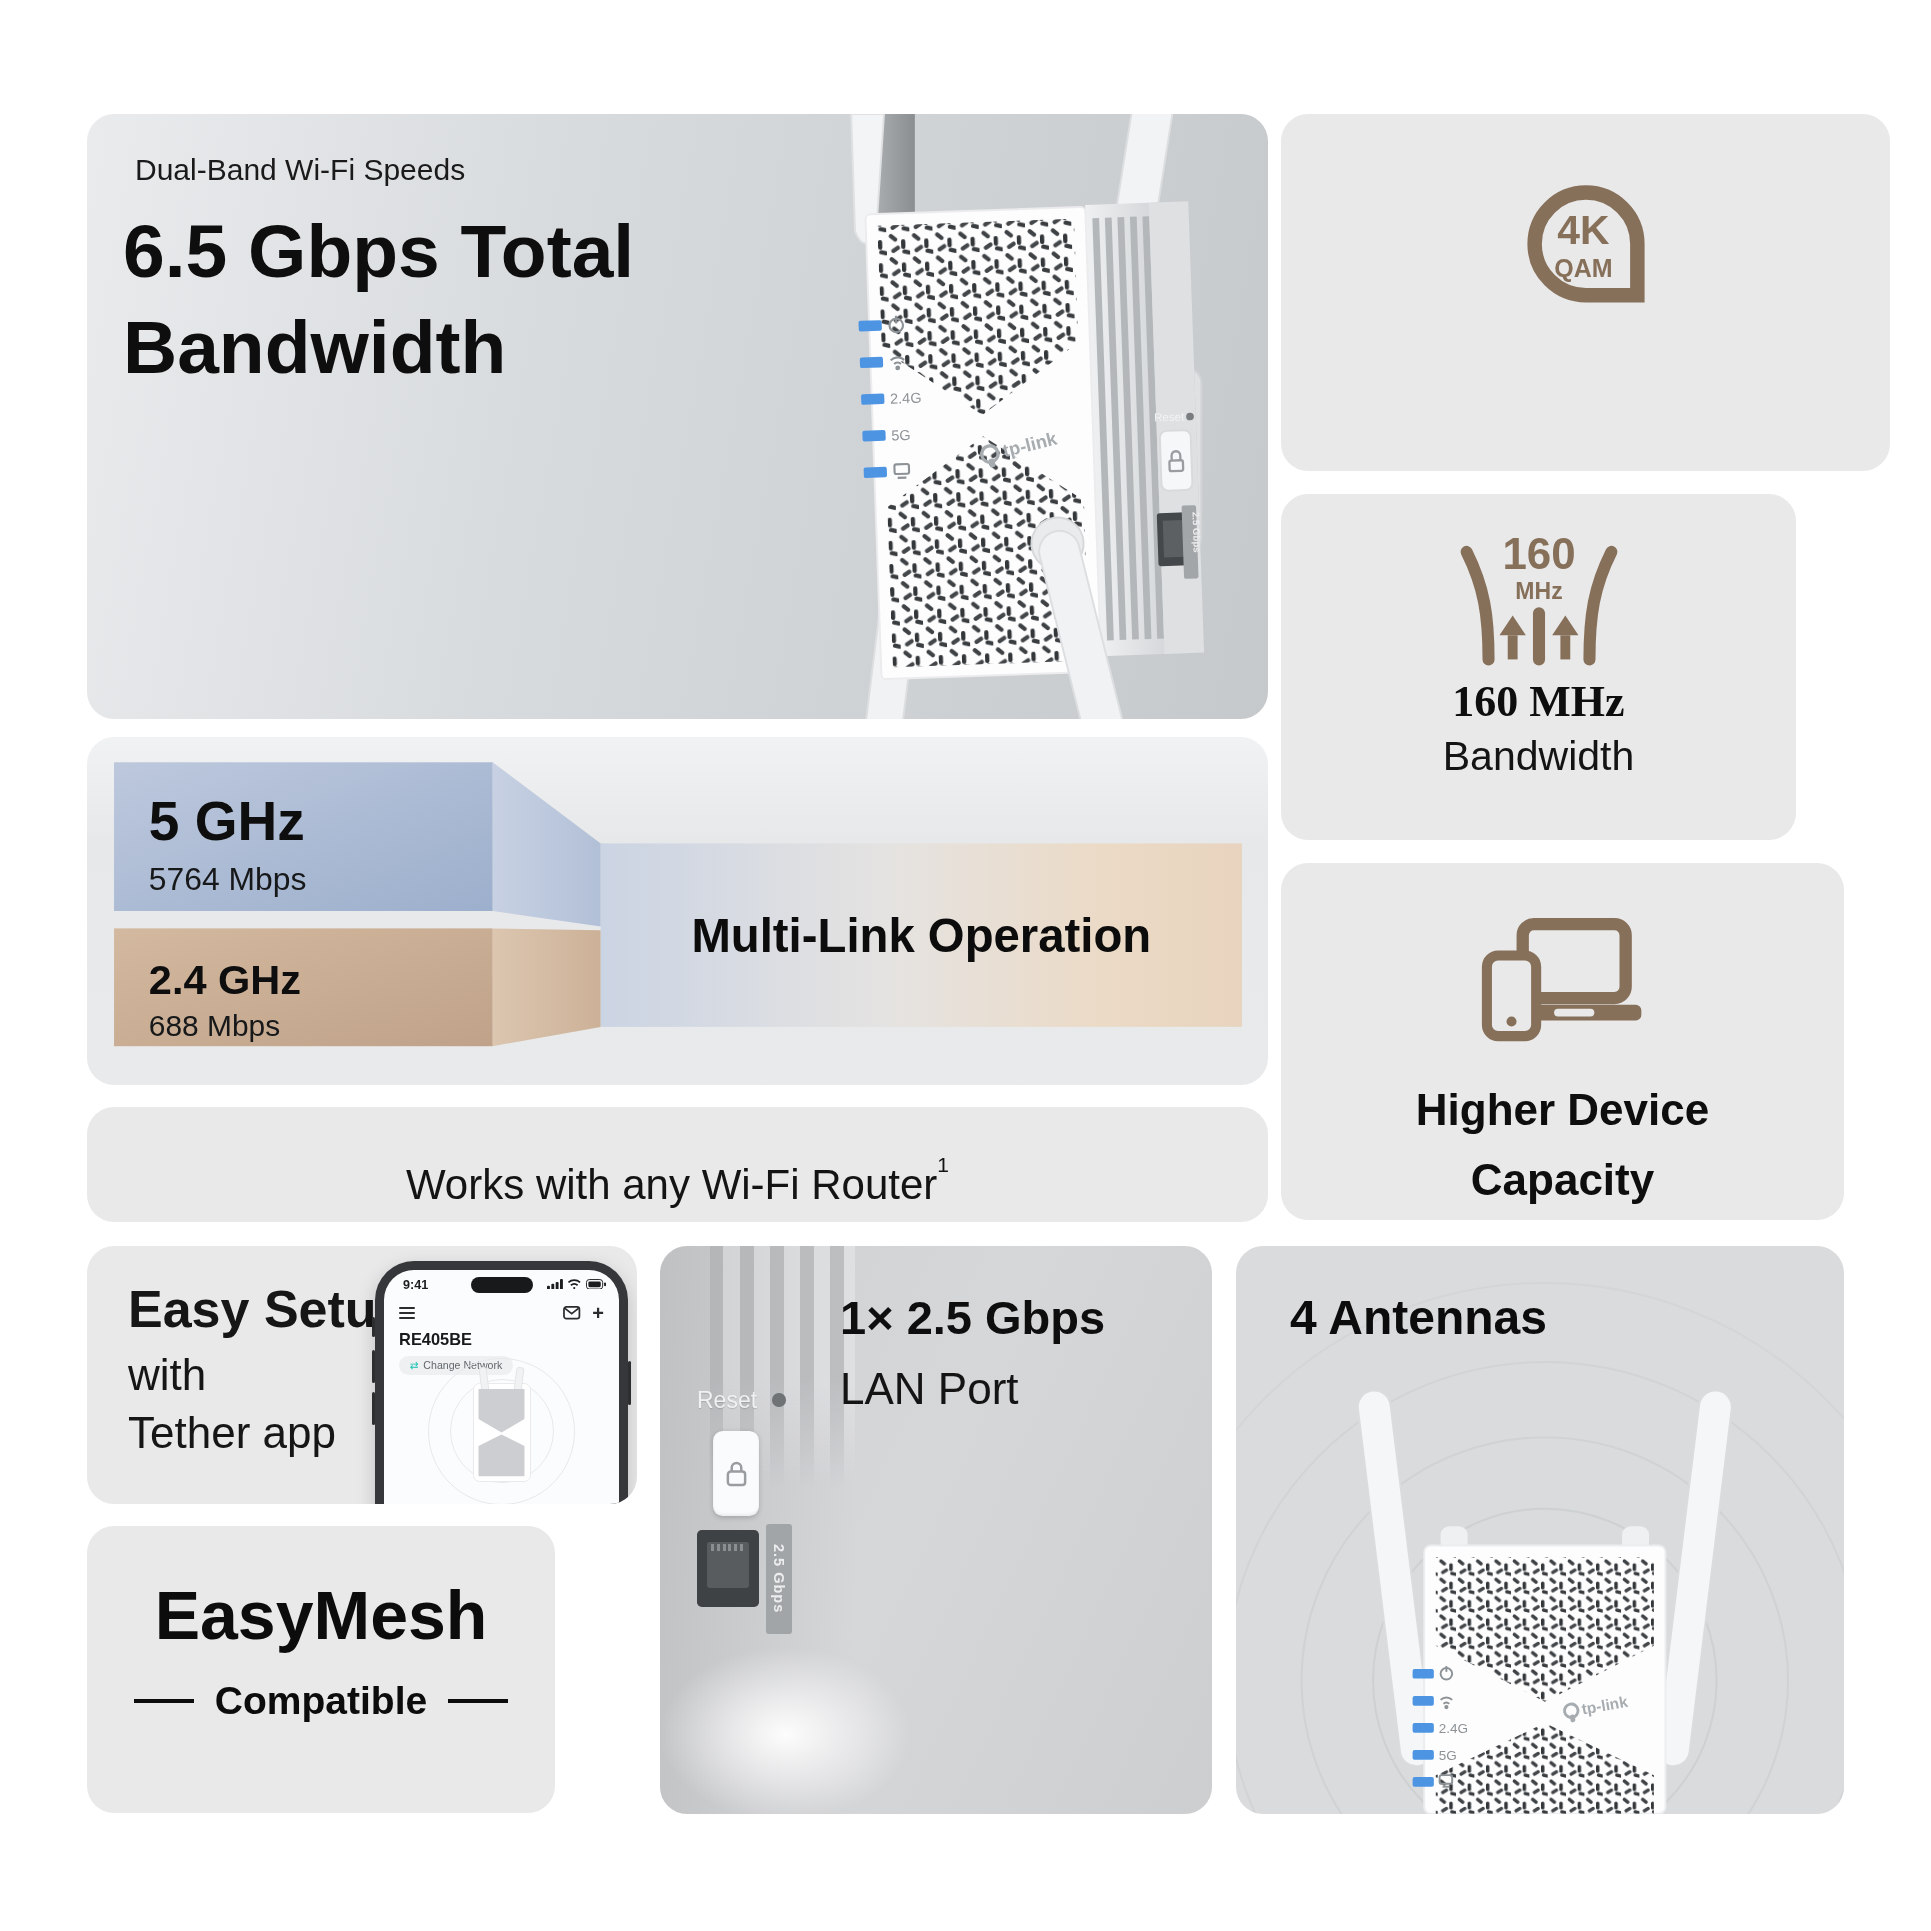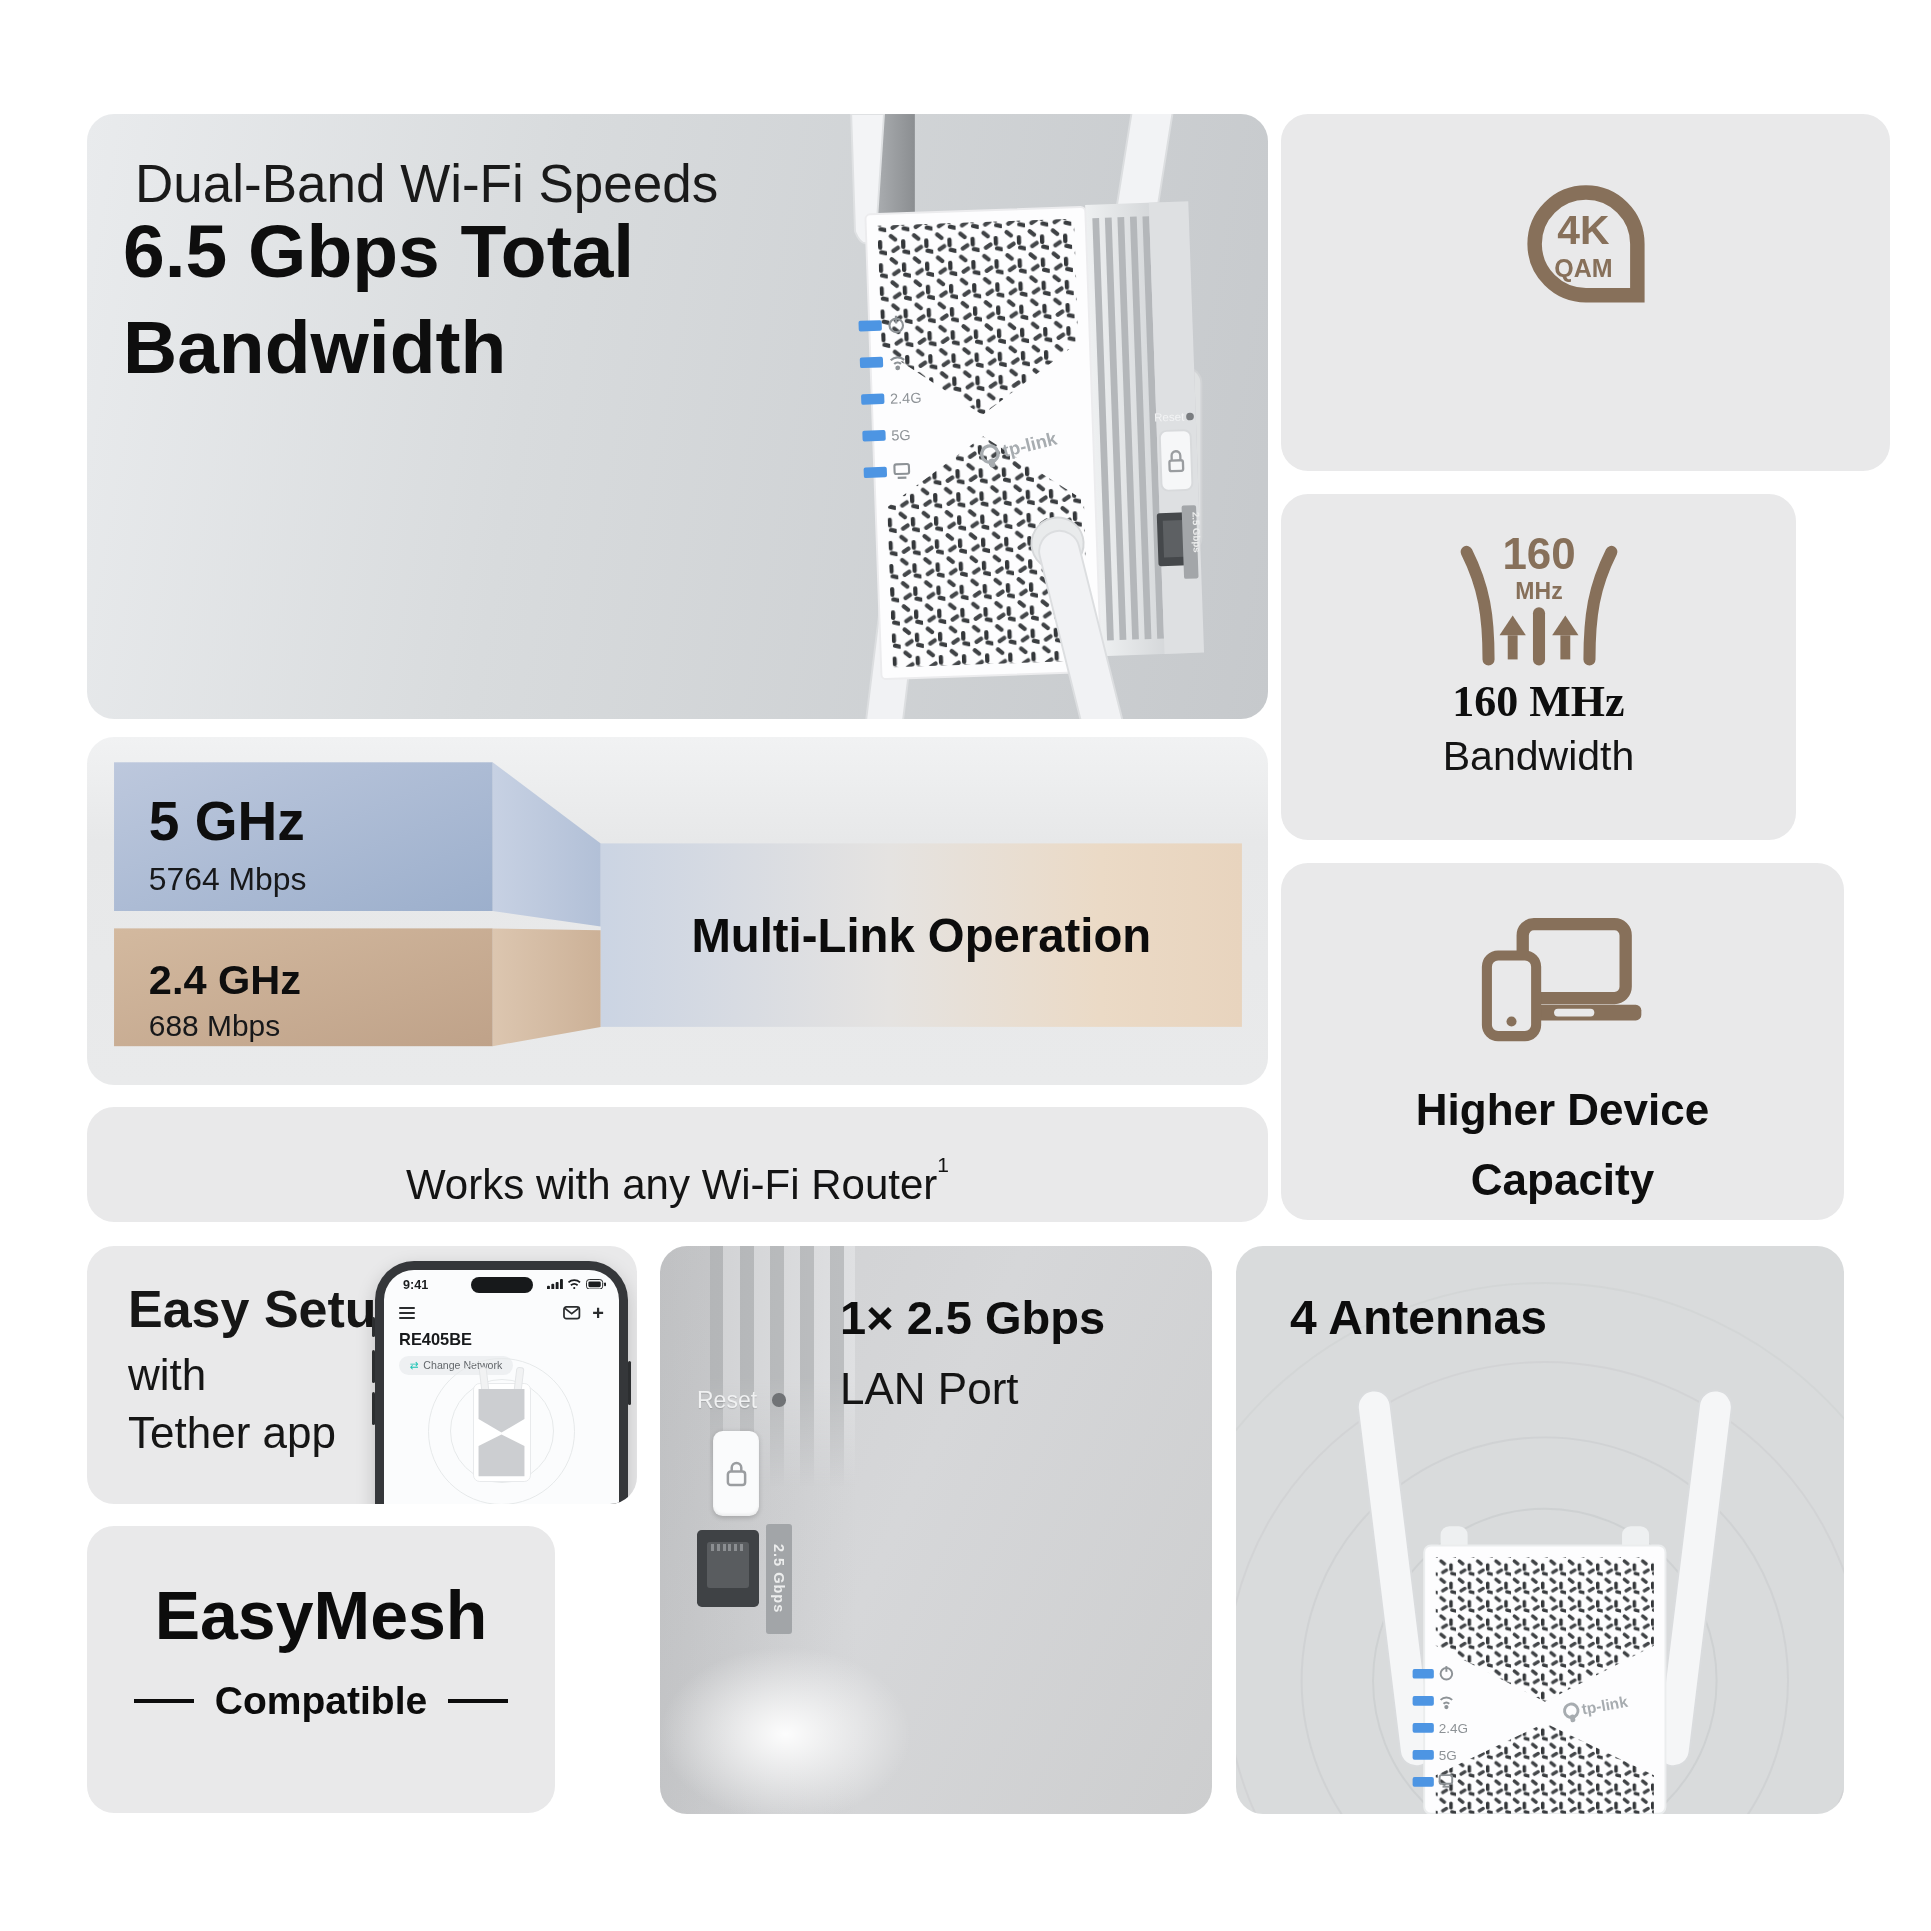--- a/index.html
+++ b/index.html
@@ -18,21 +18,21 @@
   .p-ml    {left:87px;  top:737px;  width:1181px; height:348px;
             background:linear-gradient(180deg,#f1f2f3 0%,#e7e8e9 30%,#e9eaeb 100%);}
   .p-router{left:87px;  top:1107px; width:1181px; height:115px;}
   .p-easy  {left:87px;  top:1246px; width:550px;  height:258px;}
   .p-mesh  {left:87px;  top:1526px; width:468px;  height:287px;}
   .p-lan   {left:660px; top:1246px; width:552px;  height:568px;
             background:linear-gradient(115deg,#cfd0d2 0%,#d6d7d9 45%,#cdcecf 100%);}
   .p-ant   {left:1236px; top:1246px; width:608px; height:568px; background:#d9dbdc;}
 
   
-  .hero-eyebrow{left:48px;top:39px;font-size:53px;color:#1a1a1a;}
+  .hero-eyebrow{left:48px;top:39px;font-size:30px;color:#1a1a1a;}
   .hero-title{left:36px;top:89px;font-size:75px;font-weight:700;line-height:1.28;color:#0e0e0e;}
 
   
   .feat-icon{left:0;right:0;display:flex;justify-content:center;}
   .cap1{position:absolute;left:0;right:0;text-align:center;font-weight:700;font-size:44px;color:#0e0e0e;}
   .cap2{position:absolute;left:0;right:0;text-align:center;font-size:41px;color:#141414;}
 
   
   .router-text{width:100%;text-align:center;line-height:115px;font-size:42px;color:#141414;}
   .router-text sup{font-size:21px;vertical-align:27px;}

